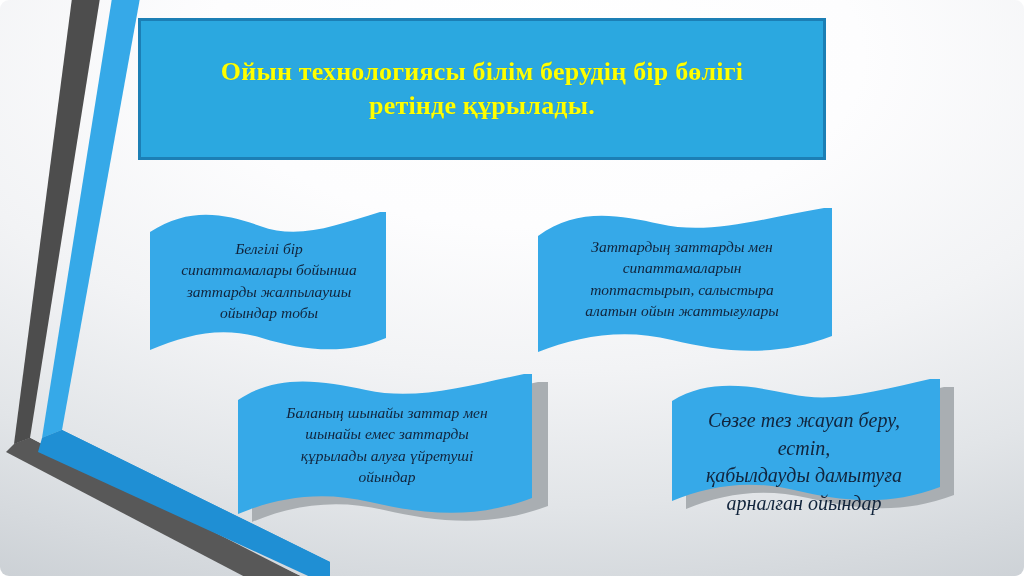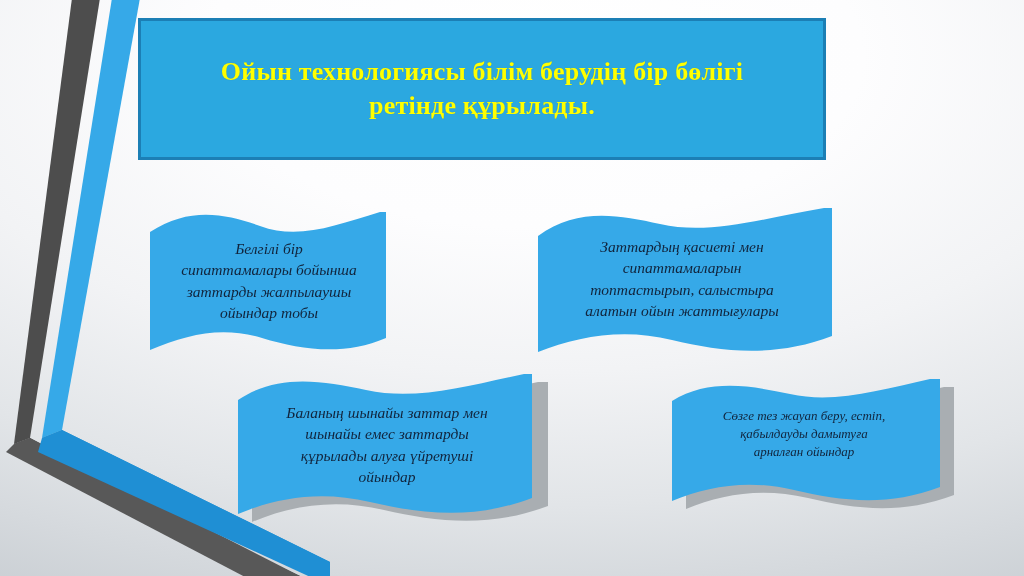--- a/index.html
+++ b/index.html
@@ -13,20 +13,21 @@
     font-family: "Liberation Serif", "DejaVu Serif", serif;
   }
 
   #slide {
     position: relative;
     width: 1024px;
     height: 576px;
     background: radial-gradient(ellipse 115% 105% at 52% 10%,
                 #ffffff 0%, #fdfdfe 28%, #f2f3f5 52%, #e2e5e8 74%, #c9ced3 100%);
     overflow: hidden;
+    border-radius: 9px;
   }
 
   
   #chevron-decoration {
     position: absolute;
     left: 0;
     top: 0;
     width: 330px;
     height: 576px;
     pointer-events: none;
@@ -84,21 +85,21 @@
   #banner-1 { left: 148px; top: 210px; width: 250px; height: 160px; }
   #banner-1 .banner-text { top: 28px; font-size: 15.5px; }
 
   #banner-2 { left: 536px; top: 206px; width: 300px; height: 165px; }
   #banner-2 .banner-text { top: 30px; font-size: 15.5px; }
 
   #banner-3 { left: 236px; top: 372px; width: 310px; height: 162px; }
   #banner-3 .banner-text { top: 30px; font-size: 15.5px; }
 
   #banner-4 { left: 668px; top: 375px; width: 280px; height: 145px; }
-  #banner-4 .banner-text { top: 32px; font-size: 13px; }
+  #banner-4 .banner-text { top: 32px; font-size: 20px; }
 </style>
 </head>
 <body>
 
 <div id="slide">
 
   <svg id="chevron-decoration" viewBox="0 0 330 576" width="330" height="576" xmlns="http://www.w3.org/2000/svg">
 
     <g>
       <polygon points="72,-2 100,-2 30,438 14,444" fill="#4d4d4d"></polygon>
@@ -127,21 +128,21 @@
 сипаттамалары бойынша
 заттарды жалпылаушы
 ойындар тобы</div>
   </div>
 
   <div class="banner" id="banner-2">
     <svg width="300" height="165" viewBox="0 0 300 165" xmlns="http://www.w3.org/2000/svg">
       <path d="M2,30 C40,2 80,8 124,18 C172,29 220,14 288,2 L296,2 L296,130
                C238,152 186,146 136,134 C88,122 42,130 2,146 Z" fill="#36a9e8"></path>
     </svg>
-    <div class="banner-text" style="white-space: pre-line;">Заттардың қасиеті мен
+    <div class="banner-text" style="white-space: pre-line;">Заттардың заттарды мен
 сипаттамаларын
 топтастырып, салыстыра
 алатын ойын жаттығулары</div>
   </div>
 
   <div class="banner" id="banner-3">
     <svg width="330" height="180" viewBox="0 0 330 180" xmlns="http://www.w3.org/2000/svg">
       <path d="M16,36 C54,10 98,16 144,26 C194,37 244,22 302,10 L312,10 L312,134
                C254,156 200,150 148,138 C98,126 54,134 16,150 Z" fill="#a9aeb2"></path>
       <path d="M2,28 C40,2 84,8 130,18 C180,29 230,14 288,2 L296,2 L296,126

